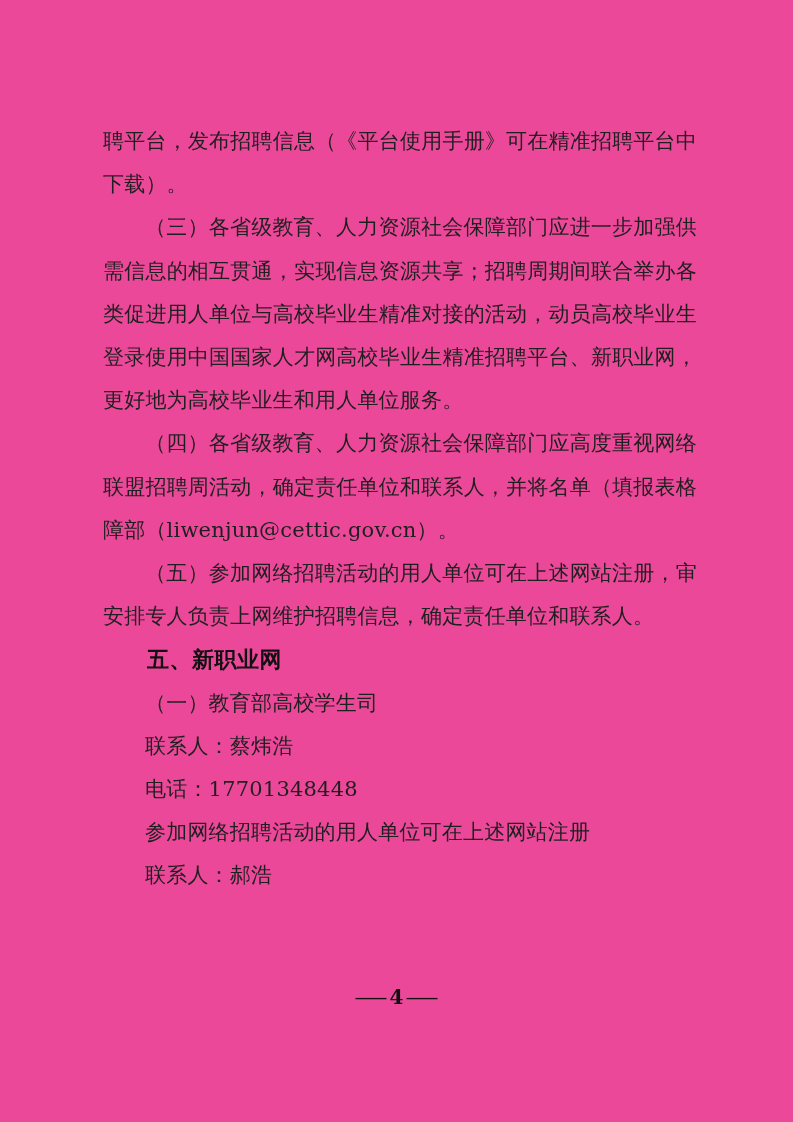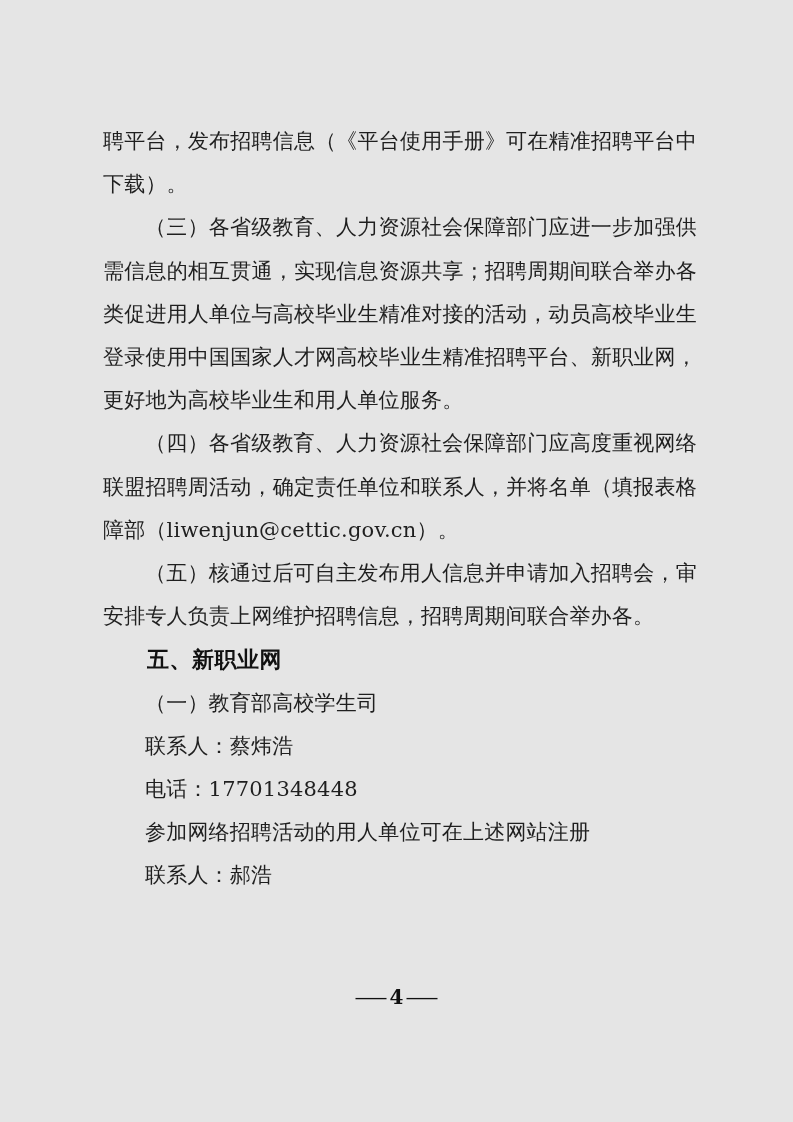--- a/index.html
+++ b/index.html
@@ -4,21 +4,21 @@
 <style>
   html, body {
     margin: 0;
     padding: 0;
     background: #ffffff;
   }
   .page {
     position: relative;
     width: 793px;
     height: 1122px;
-    background: #e5e5e5;
+    background: #ec4899;
     overflow: hidden;
     font-family: "DejaVu Serif", "Liberation Serif", serif;
     color: #1f1f1f;
   }
   .content {
     position: absolute;
     left: 103px;
     top: 120px;
     width: 594px;
   }
@@ -90,22 +90,22 @@
       <p class="line">更好地为高校毕业生和用人单位服务。</p>
     </section>
 
     <section>
       <p class="line fill indent">（四）各省级教育、人力资源社会保障部门应高度重视网络</p>
       <p class="line fill">联盟招聘周活动，确定责任单位和联系人，并将名单（填报表格</p>
       <p class="line">障部（liwenjun@cettic.gov.cn）。</p>
     </section>
 
     <section>
-      <p class="line fill indent">（五）核通过后可自主发布用人信息并申请加入招聘会，审</p>
-      <p class="line">安排专人负责上网维护招聘信息，招聘周期间联合举办各。</p>
+      <p class="line fill indent">（五）参加网络招聘活动的用人单位可在上述网站注册，审</p>
+      <p class="line">安排专人负责上网维护招聘信息，确定责任单位和联系人。</p>
     </section>
 
     <section>
       <h2 class="heading">五、新职业网</h2>
       <p class="line indent">（一）教育部高校学生司</p>
       <p class="line indent">联系人：蔡炜浩</p>
       <p class="line indent">电话：17701348448</p>
       <p class="line indent">参加网络招聘活动的用人单位可在上述网站注册</p>
       <p class="line indent">联系人：郝浩</p>
     </section>

